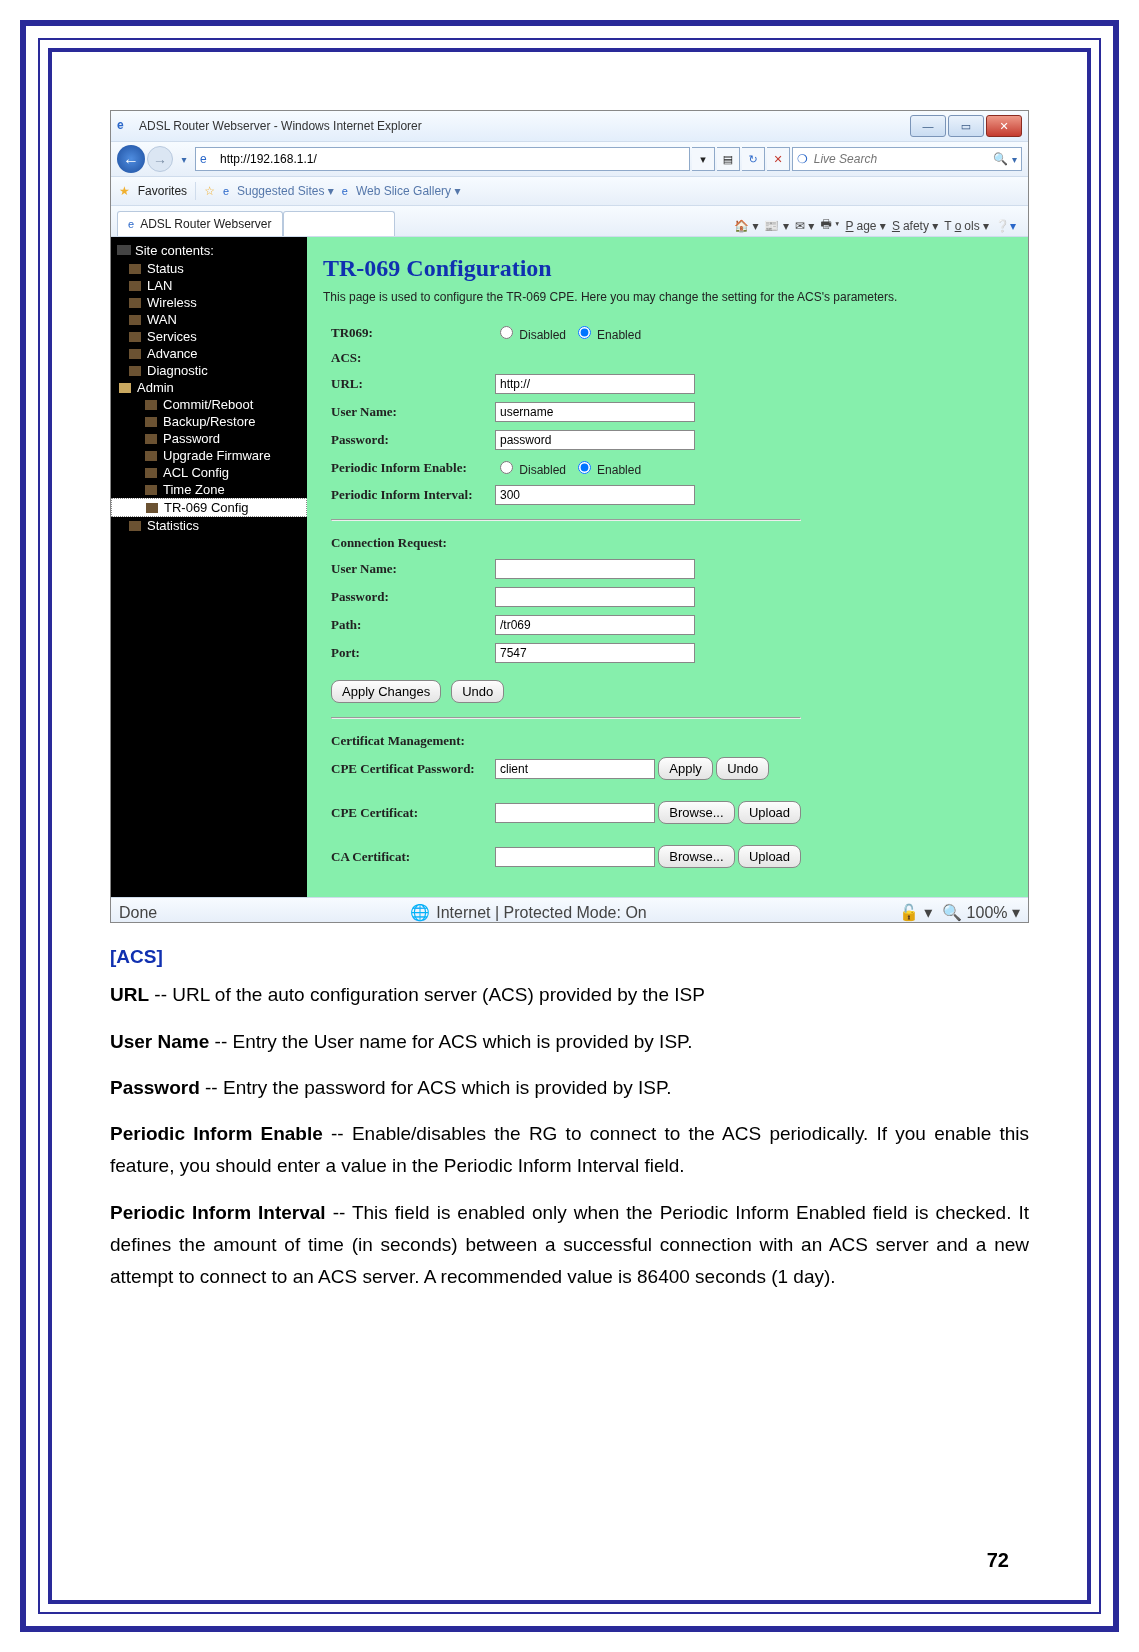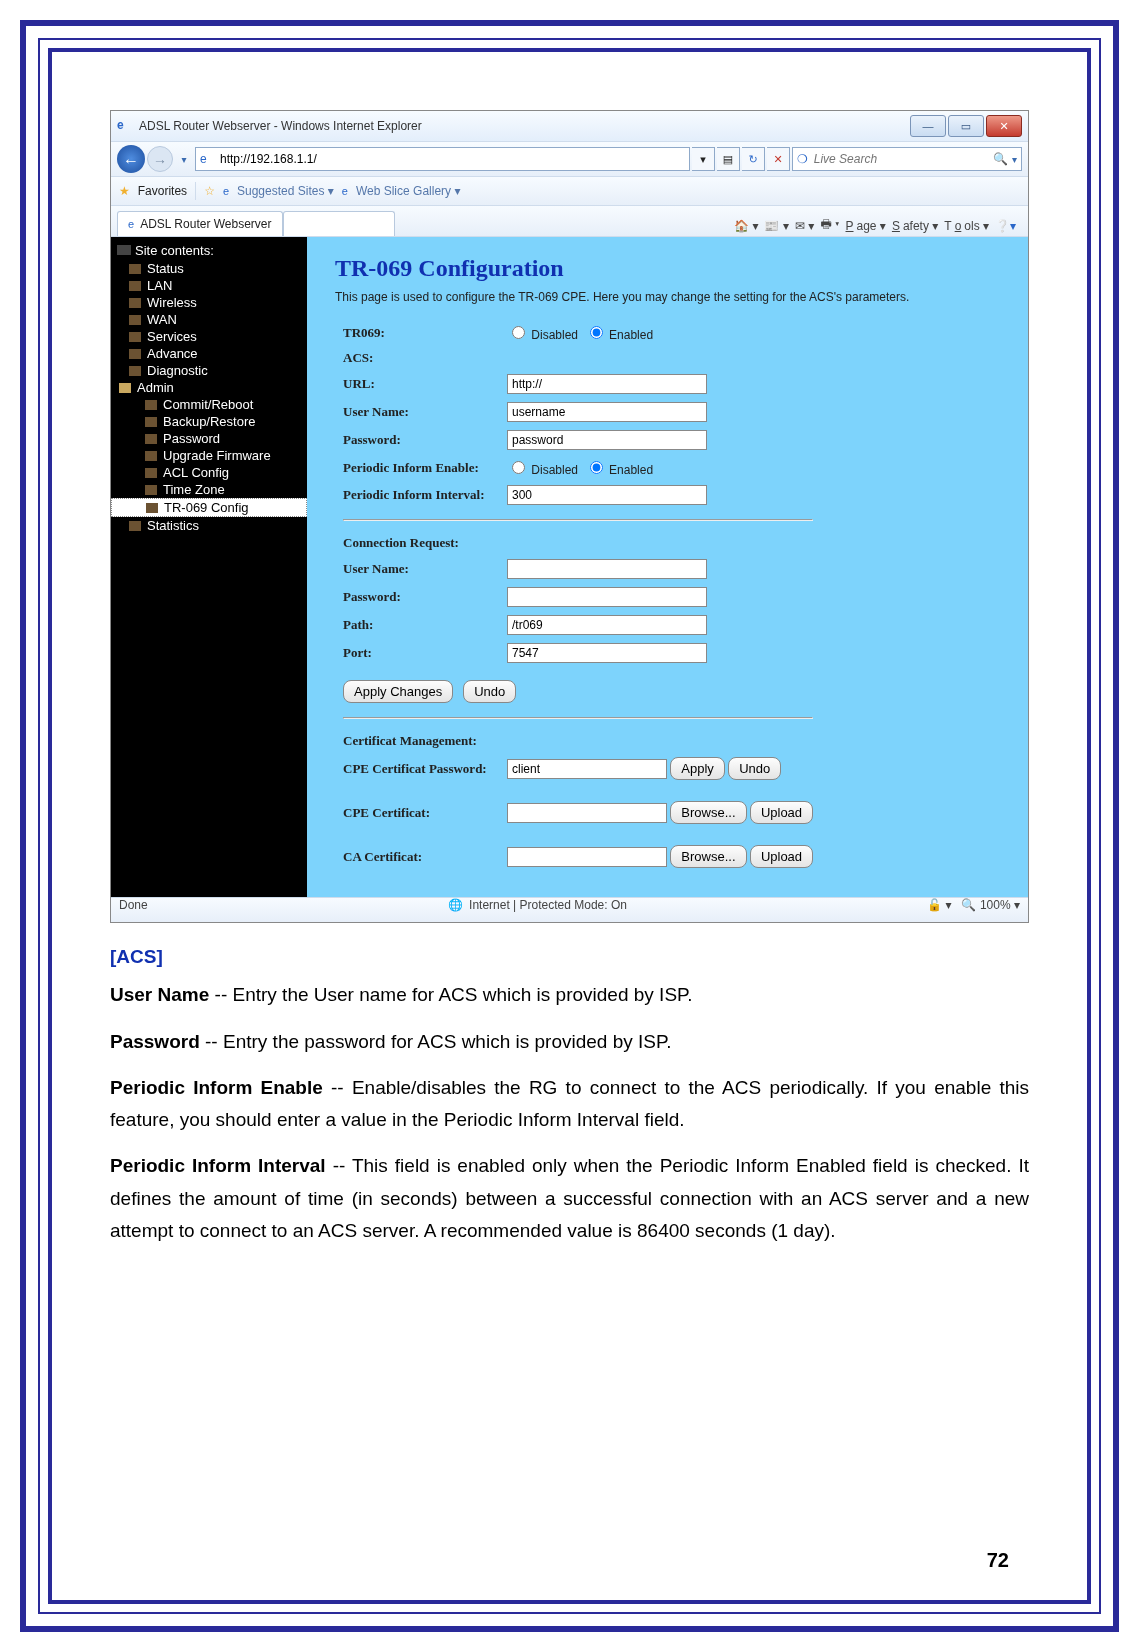--- a/index.html
+++ b/index.html
@@ -37,30 +37,30 @@
 .ie-cmdbar{flex:1;display:flex;align-items:center;justify-content:flex-end;gap:6px;padding-right:6px;color:#444}
 .ie-cmdbar .ci{display:flex;align-items:center;gap:3px;font-size:12px}
 .ie-body{display:flex;min-height:660px;background:#fff}
 .sidebar{width:196px;background:#000;color:#fff;font-size:13px;padding:4px 0}
 .sb-title{color:#fff;padding:2px 6px;font-size:13px}
 .sb-item{display:flex;align-items:center;padding:1px 22px 1px 18px;gap:6px}
 .sb-item.lv2{padding-left:34px}
 .sb-item.sel{background:#fff;color:#000;border:1px dotted #888}
 .sb-ico{width:12px;height:10px;background:#6b5232;display:inline-block}
 .sb-ico.open{background:#c9a860}
-.main{flex:1;padding:18px 28px;background:#7dd3fc}
+.main{flex:1;padding:18px 16px;background:#86efac}
 .main h2{color:#1030b0;font-family:"Times New Roman",serif;font-weight:bold;font-size:24px;margin:0 0 8px 0}
 .main .desc{font-size:12px;margin-bottom:14px}
 .form-table{font-size:12px}
 .form-table td{padding:3px 6px;vertical-align:middle}
 .form-table .lbl{font-weight:bold;font-family:"Times New Roman",serif;font-size:13px;width:150px}
 .form-table input[type=text]{width:190px;height:18px;border:1px solid #888;font-size:12px;padding:0 4px}
 .hr{height:18px}
 .btn{border:1px solid #888;background:linear-gradient(#fdfdfd,#e4e4e4);padding:3px 10px;font-size:13px;border-radius:8px}
-.ie-status{height:24px;background:linear-gradient(#f7fbff,#e7eff9);border-top:1px solid #cfdcec;display:flex;align-items:flex-start;padding:0 8px;font-size:12px;color:#444}
+.ie-status{height:24px;background:linear-gradient(#f7fbff,#e7eff9);border-top:1px solid #cfdcec;display:flex;align-items:flex-end;padding:0 8px;font-size:16px;color:#444}
 .ie-status .left{flex:0 0 auto}
 .ie-status .mid{flex:1;display:flex;align-items:center;justify-content:center;gap:6px}
 .ie-status .right{display:flex;align-items:center;gap:10px}
 .doc-text{margin-top:18px;font-size:19px;line-height:1.7;color:#000;text-align:justify}
 .doc-text .sect-head{color:#1030b0;font-weight:bold;margin-bottom:4px}
 .doc-text p{margin:6px 0 14px 0}
 .doc-text b{font-weight:bold}
 .page-num{position:absolute;right:130px;bottom:80px;font-weight:bold;font-size:20px}
 </style>
 </head>
@@ -307,20 +307,21 @@
   <span class="right">
     <span>🔓 ▾</span>
     <span>🔍 <span>100%</span> ▾</span>
   </span>
 </div>
 
 </div>
 
 <div class="doc-text">
   <div class="sect-head">[ACS]</div>
+  <p><b>URL</b><span> -- URL of the auto configuration server (ACS) provided by the ISP</span></p>
   <p><b>User Name</b><span> -- Entry the User name for ACS which is provided by ISP.</span></p>
   <p><b>Password</b><span> -- Entry the password for ACS which is provided by ISP.</span></p>
   <p><b>Periodic Inform Enable</b><span> -- Enable/disables the RG to connect to the ACS periodically. If you enable this feature, you should enter a value in the Periodic Inform Interval field.</span></p>
   <p><b>Periodic Inform Interval</b><span> -- This field is enabled only when the Periodic Inform Enabled field is checked. It defines the amount of time (in seconds) between a successful connection with an ACS server and a new attempt to connect to an ACS server. A recommended value is 86400 seconds (1 day).</span></p>
 </div>
 
 </div>
 <div class="page-num">72</div>
 </div>
 

